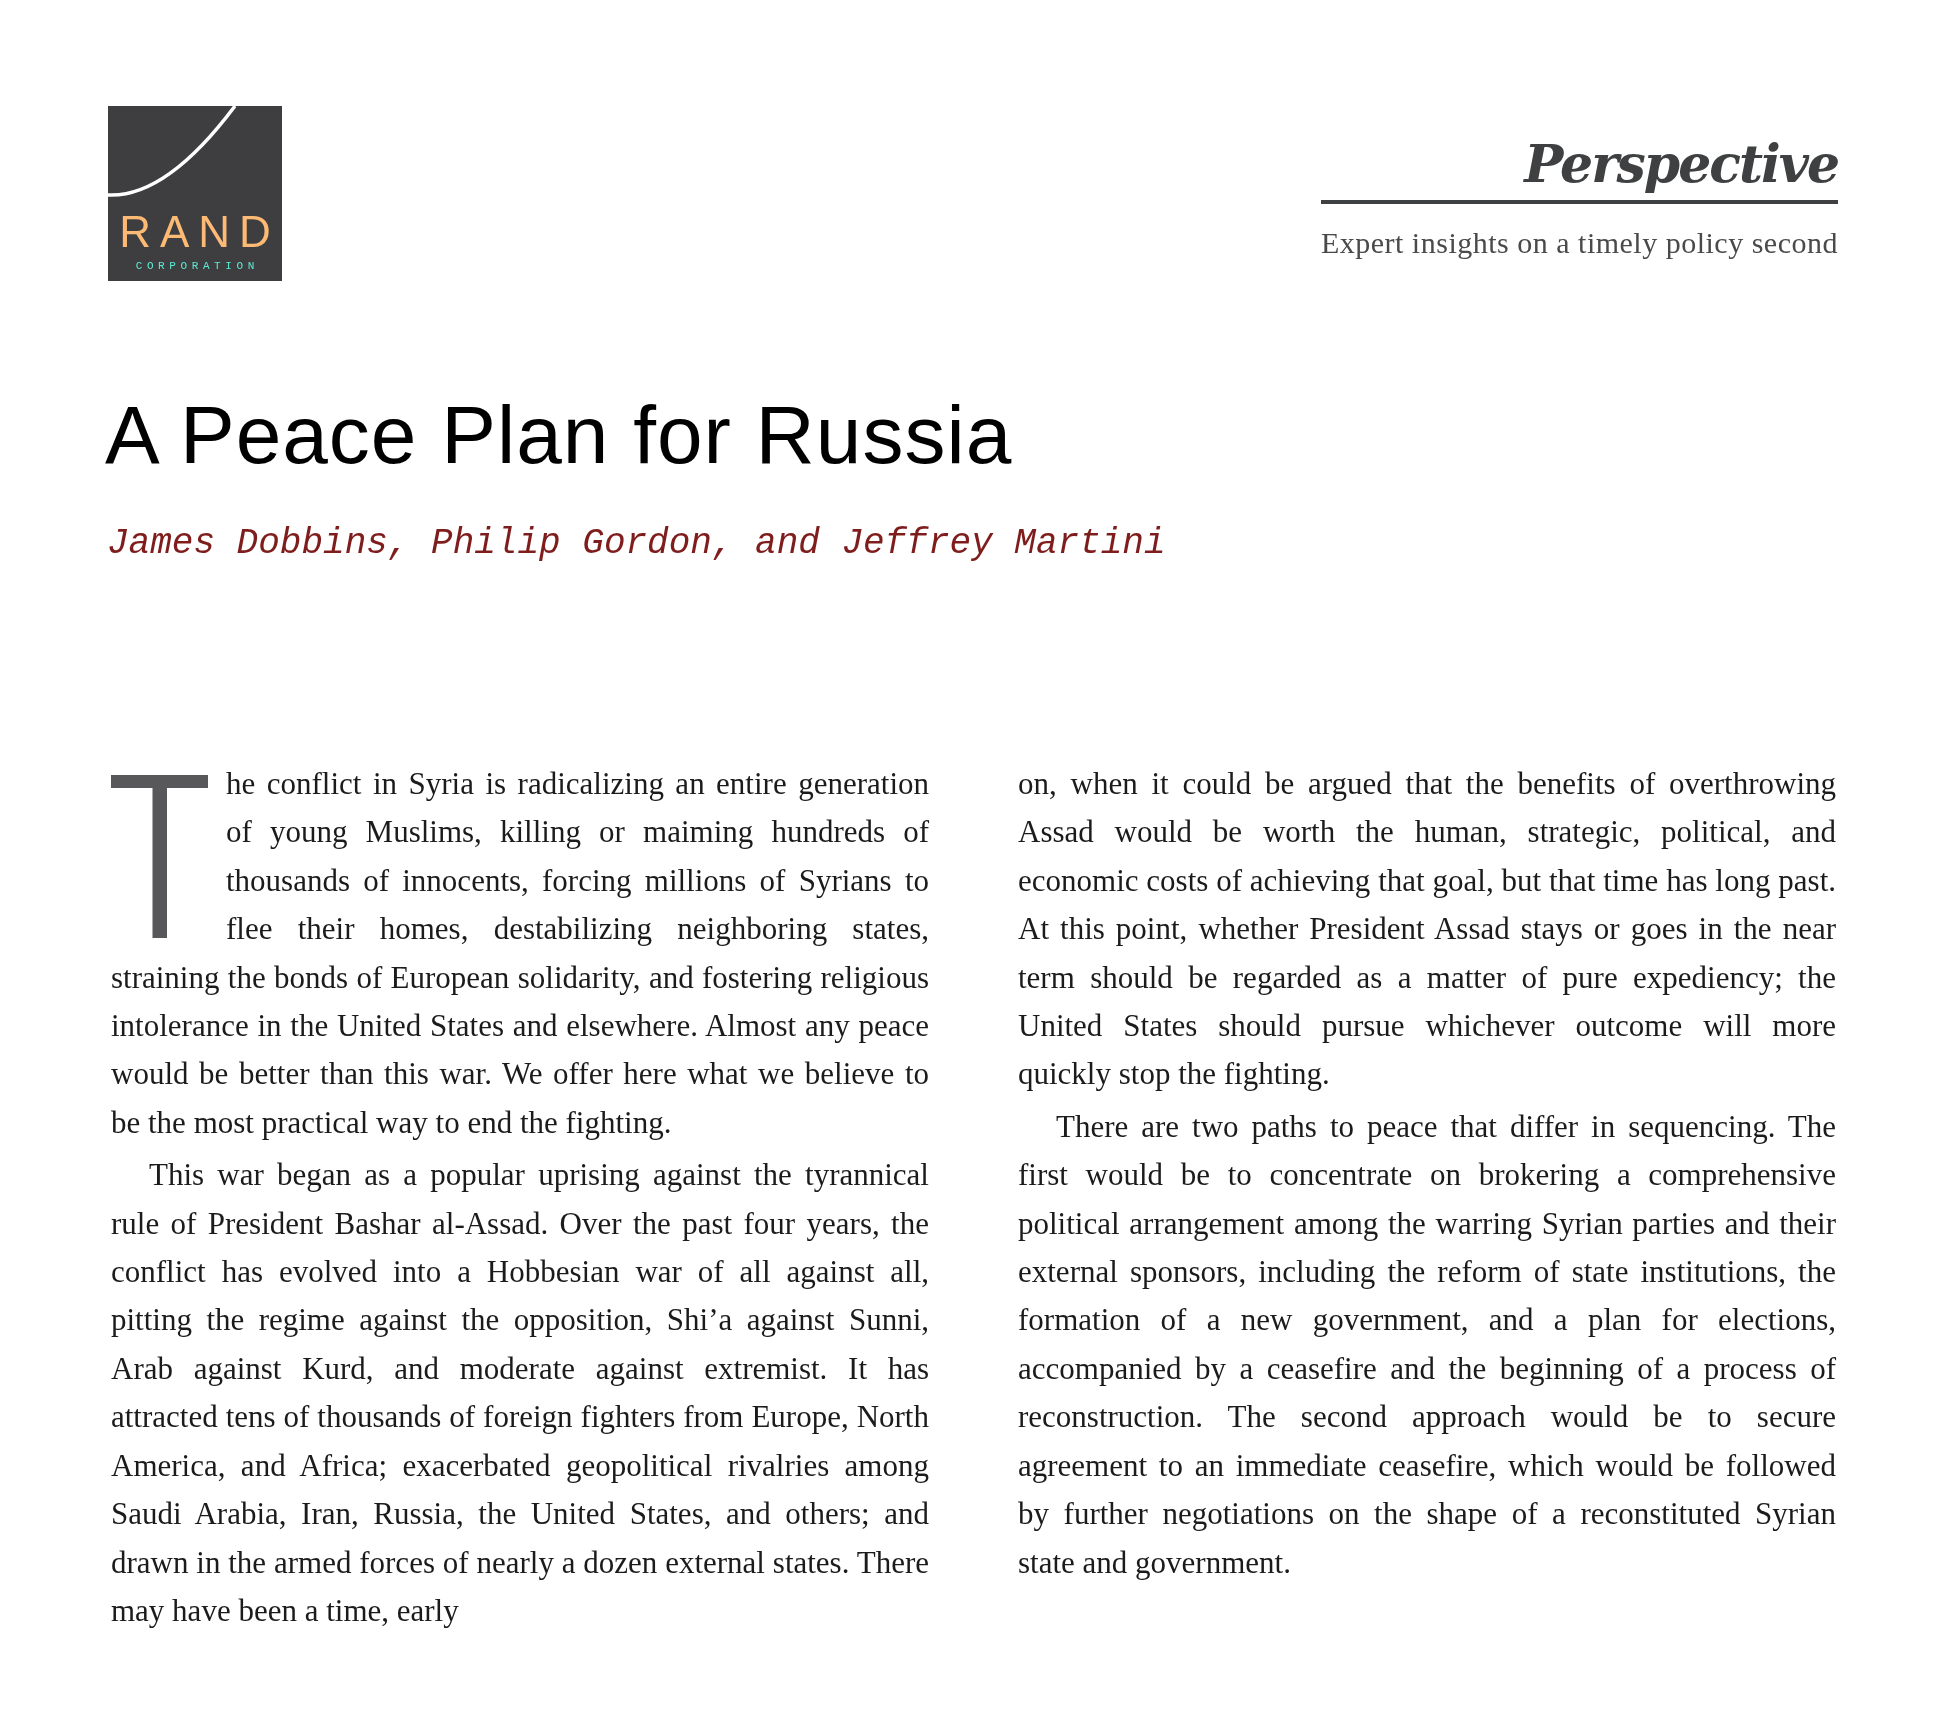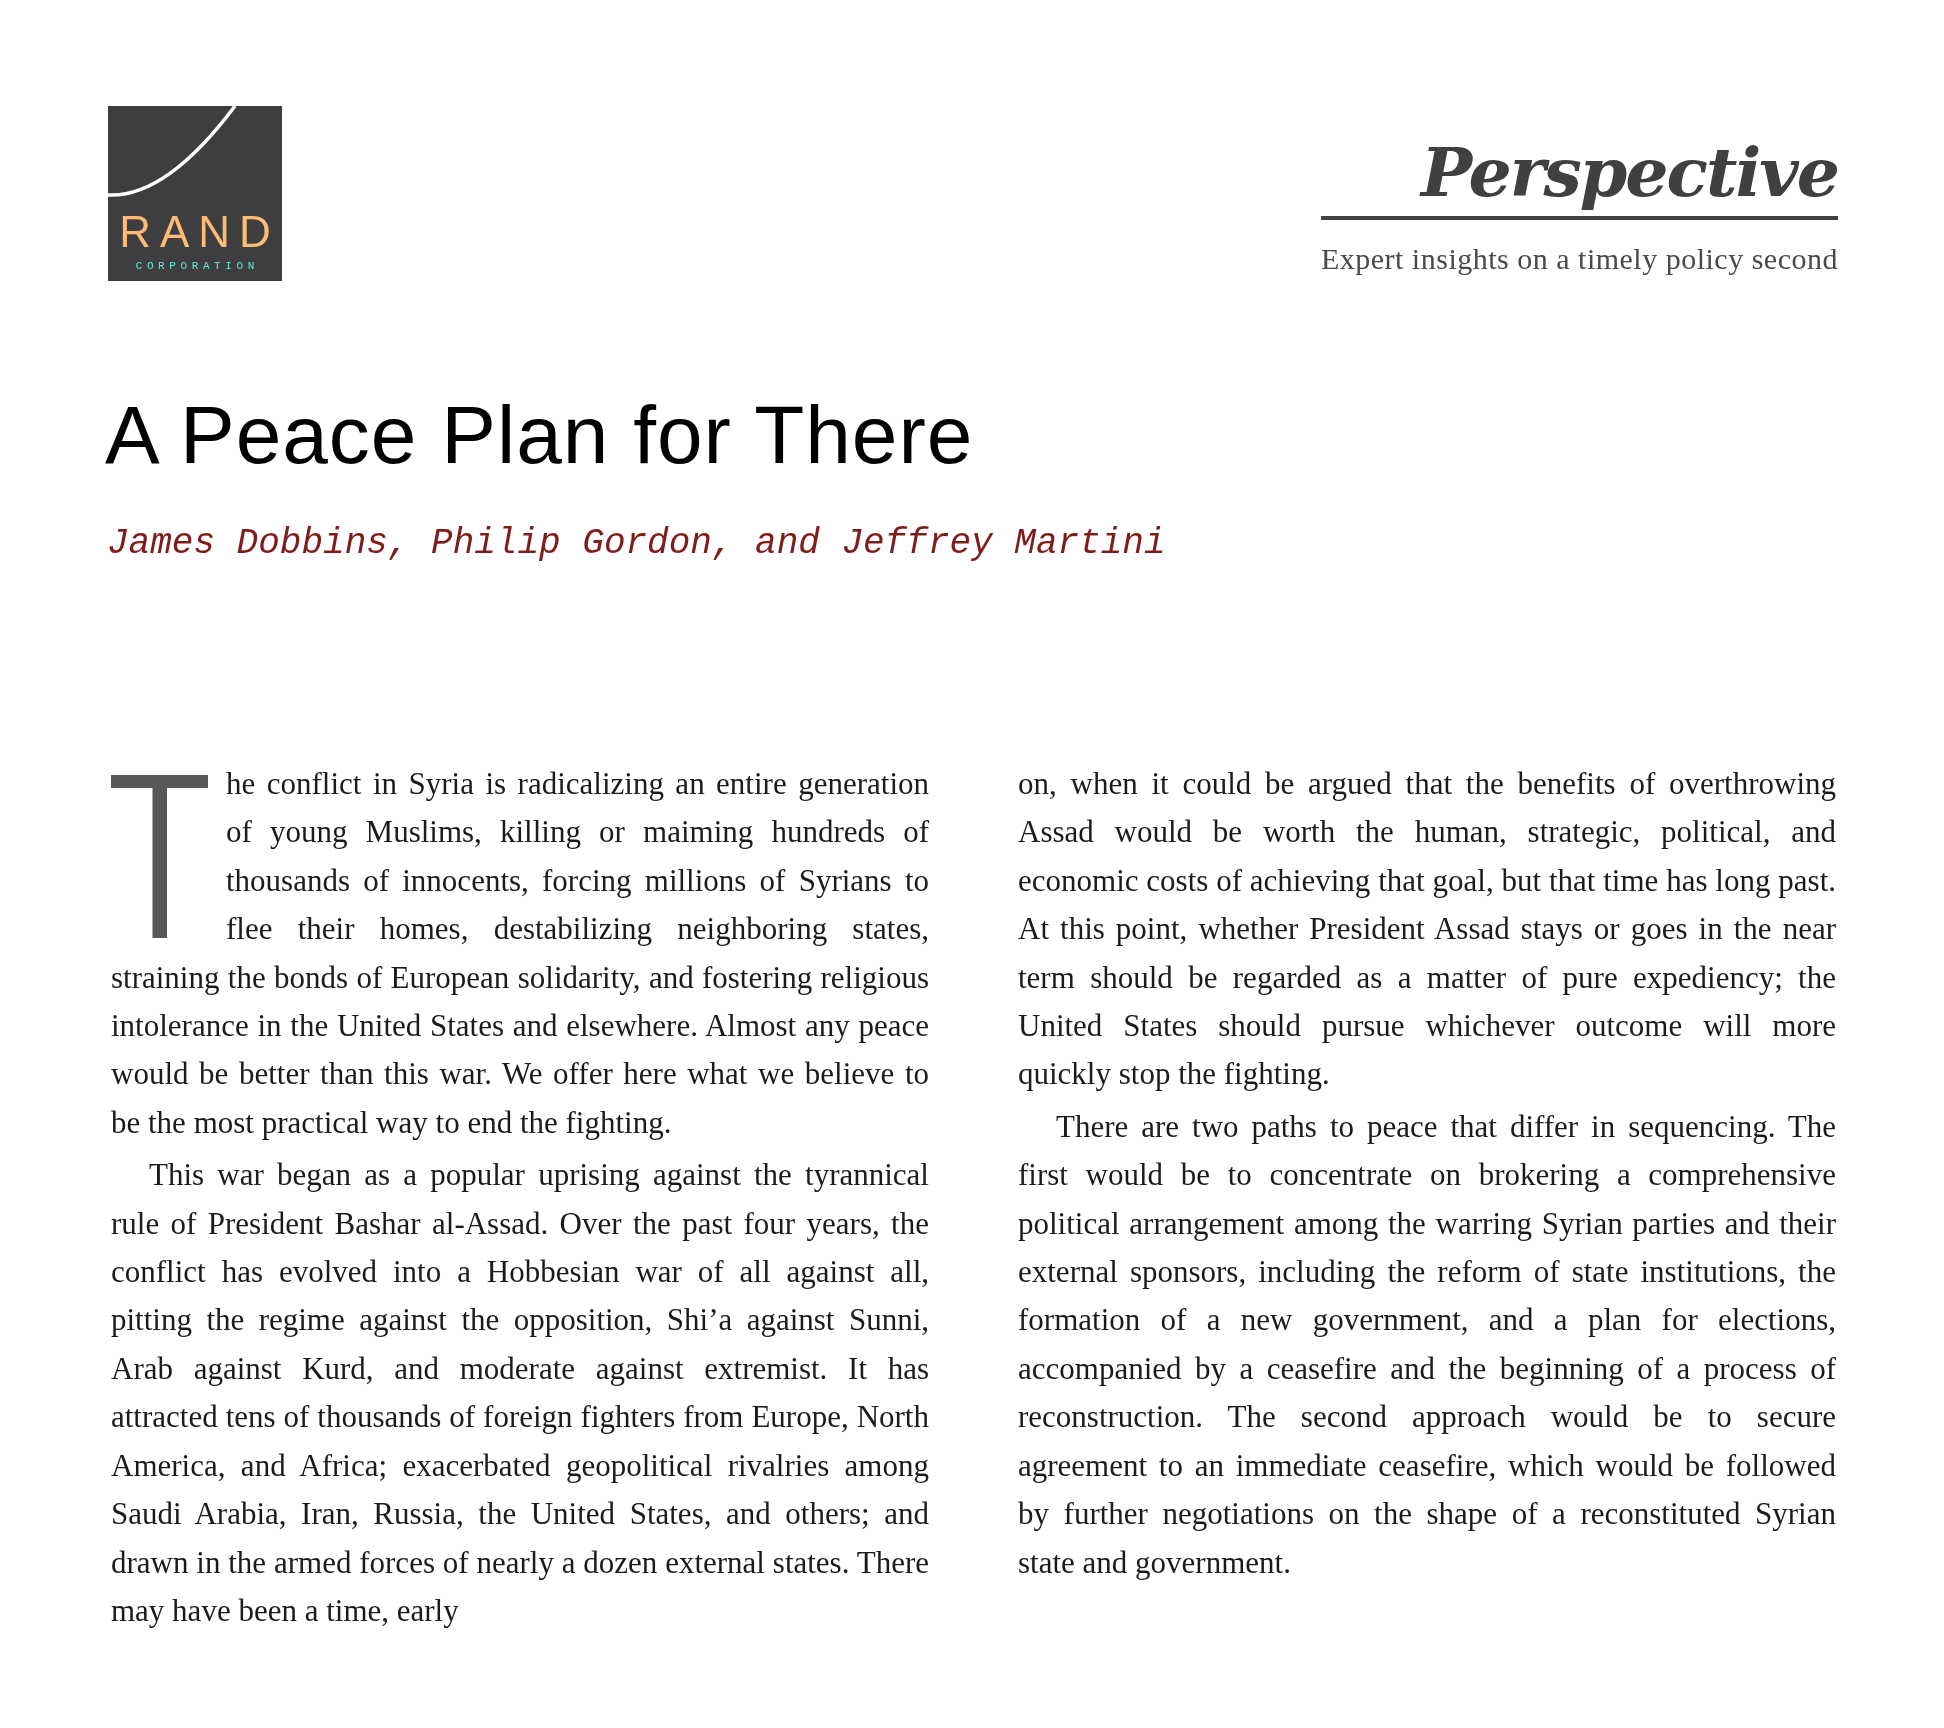--- a/index.html
+++ b/index.html
@@ -43,21 +43,21 @@
   }
 
   
   .masthead {
     position:absolute; right:106px; top:138px;
     display:flex; flex-direction:column; align-items:flex-end;
   }
   .masthead-title {
     font-family:"DejaVu Serif", serif;
     font-style:italic; font-weight:bold;
-    font-size:68px; line-height:1;
+    font-size:52px; line-height:1;
     letter-spacing:-2px;
     color:#3f4041;
     white-space:nowrap;
   }
   .masthead-rule {
     width:100%; height:4px; background:#3f4041;
     margin-top:10px;
   }
   .masthead-tagline {
     margin-top:24px;
@@ -128,21 +128,21 @@
       <span>CORPORATION</span>
     </div>
   </div>
 
   <div class="masthead">
     <div class="masthead-title">Perspective</div>
     <div class="masthead-rule"></div>
     <div class="masthead-tagline">Expert insights on a timely policy second</div>
   </div>
 
-  <h1 class="doc-title">A Peace Plan for There</h1>
+  <h1 class="doc-title">A Peace Plan for Russia</h1>
   <div class="doc-authors">James Dobbins, Philip Gordon, and Jeffrey Martini</div>
 
   <main class="columns">
 
     <div class="col">
       <p>
         <span class="dropcap" aria-hidden="true">
           <svg width="97" height="163" viewBox="0 0 97 163">
             <rect x="0" y="0" width="97" height="13" fill="#58585a"></rect>
             <rect x="41.5" y="0" width="14.5" height="163" fill="#58585a"></rect>

